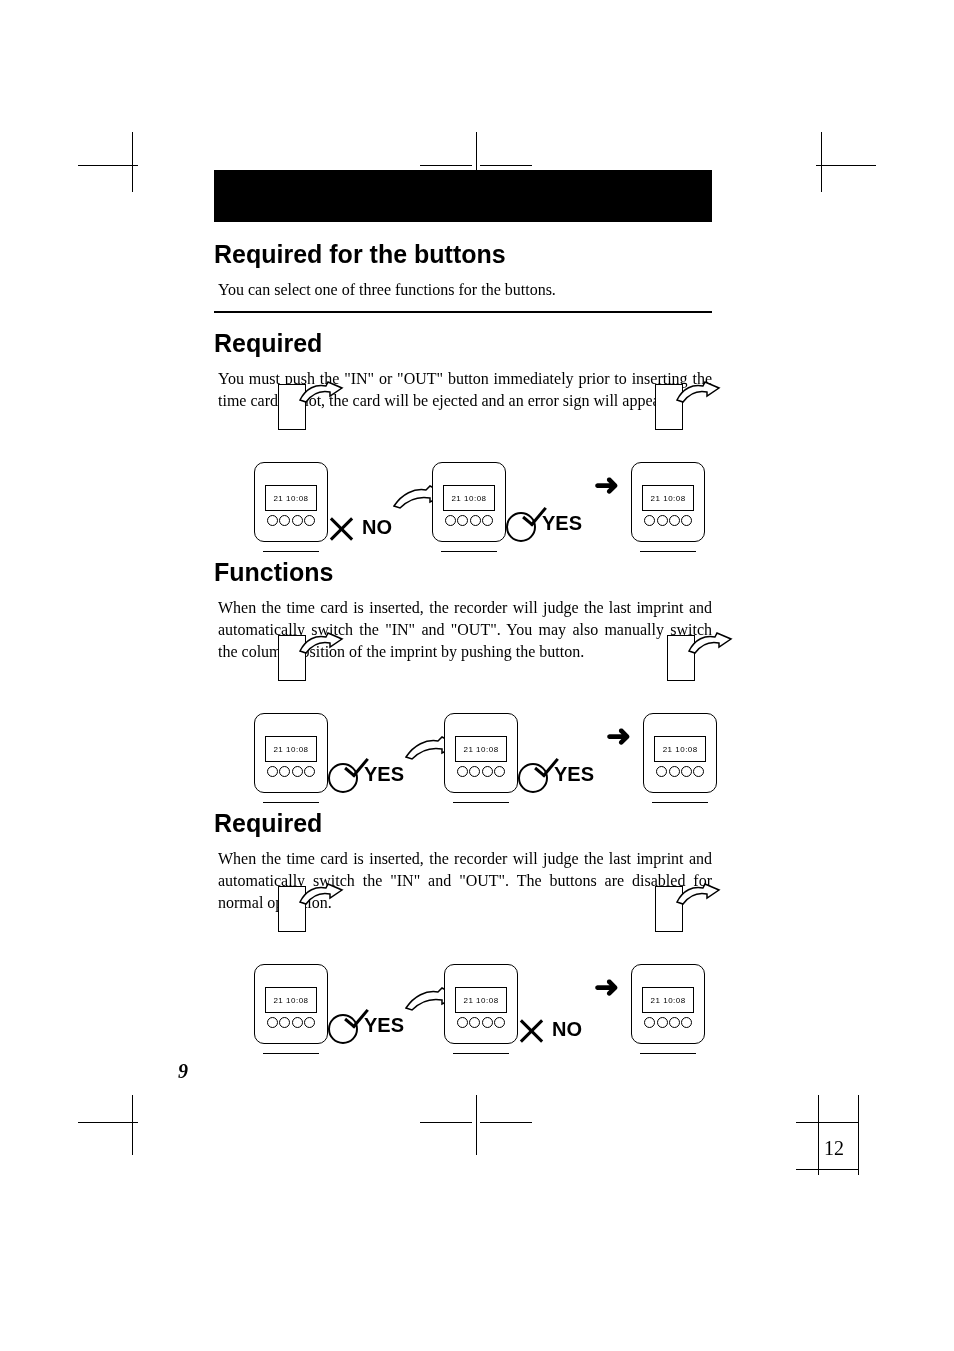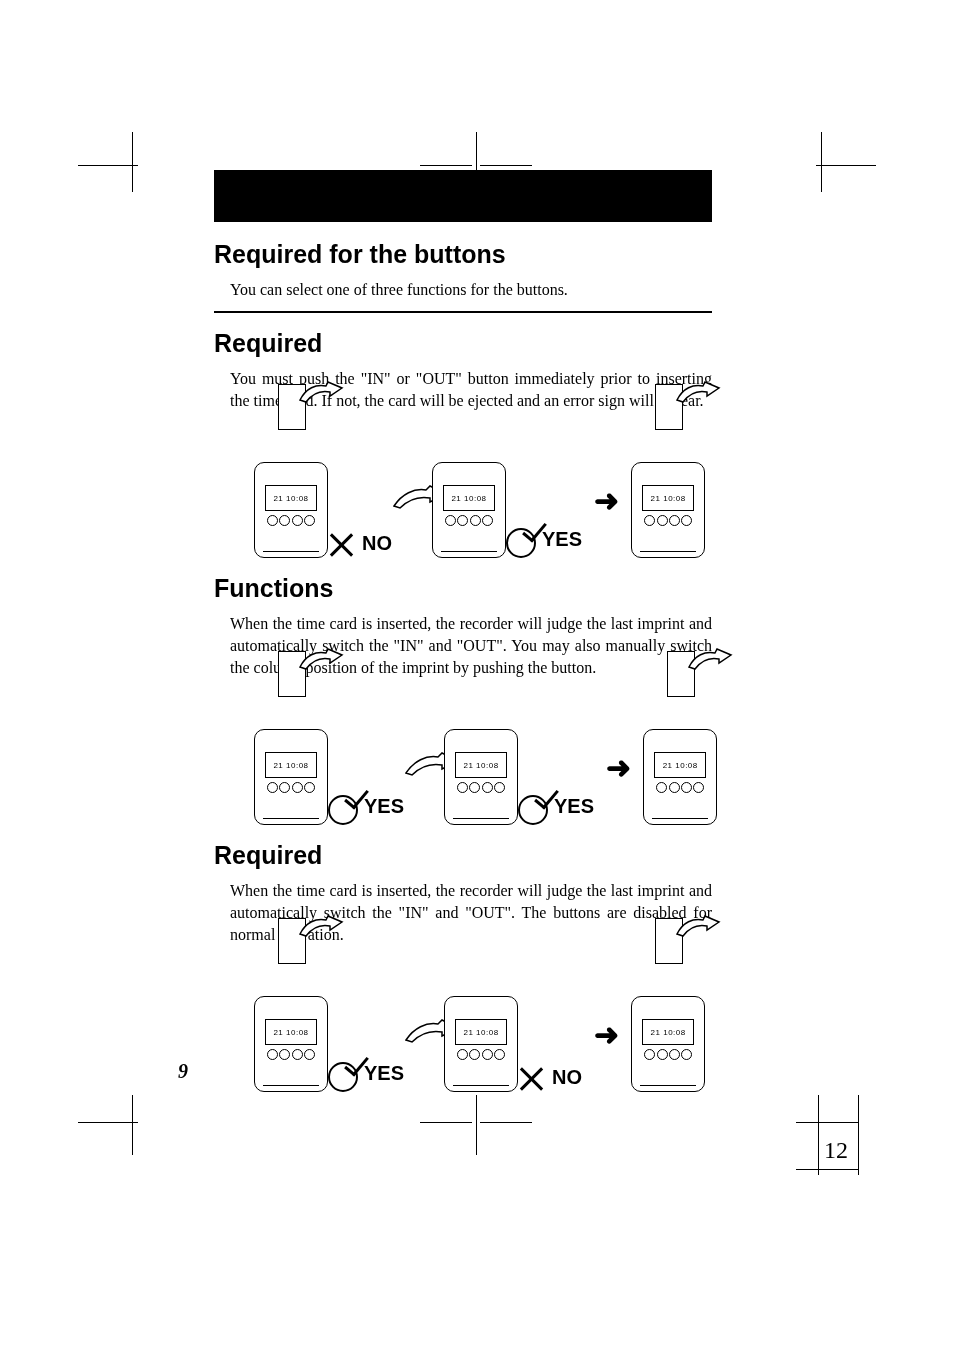--- a/index.html
+++ b/index.html
@@ -44,21 +44,21 @@
   .bc .h2 { width: 52px; height: 1px; left: 60px; top: 27px; }
   .bc .v  { width: 1px; height: 60px; left: 56px; top: 0; }
   
   .br { right: 78px; top: 1095px; width: 80px; height: 100px; }
   .br .h1 { width: 62px; height: 1px; left: 0; top: 27px; }
   .br .h2 { width: 62px; height: 1px; left: 0; top: 74px; }
   .br .v1 { width: 1px; height: 80px; left: 22px; top: 0; }
   .br .v2 { width: 1px; height: 80px; left: 62px; top: 0; }
   .br .num {
     position: absolute; left: 28px; top: 42px;
-    font-family: "Times New Roman", serif; font-size: 24px;
+    font-family: "Times New Roman", serif; font-size: 20px;
   }
 
   .black-band {
     position: absolute;
     left: 214px; top: 170px;
     width: 498px; height: 52px;
     background: #000;
   }
 
   .content {
@@ -77,34 +77,34 @@
   }
   .rule {
     border: 0;
     border-top: 2px solid #000;
     margin: 4px 0 0 0;
   }
   .content p {
     font-family: "Times New Roman", serif;
     font-size: 16px;
     line-height: 22px;
-    margin: 6px 0 10px 16px;
+    margin: 6px 0 10px 4px;
     text-align: justify;
   }
 
   
   .figrow {
     display: flex;
     align-items: flex-end;
     gap: 40px;
     margin: 6px 0 0 40px;
   }
   .figblock { display: flex; align-items: flex-end; }
   .device {
-    width: 74px; height: 96px;
+    width: 74px; height: 80px;
     border: 1.5px solid #000;
     border-radius: 10px;
     position: relative;
     box-sizing: border-box;
     margin-top: 40px;
     background: #fff;
   }
   .device .screen {
     position: absolute; left: 10px; top: 22px; right: 10px;
     height: 24px; border: 1.5px solid #000;

